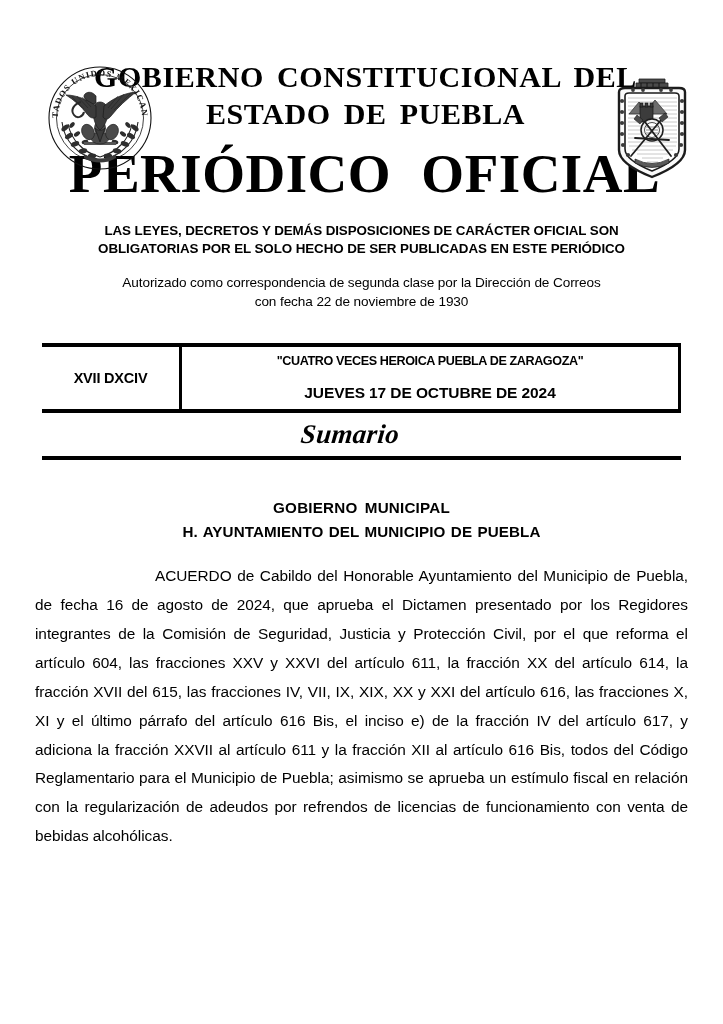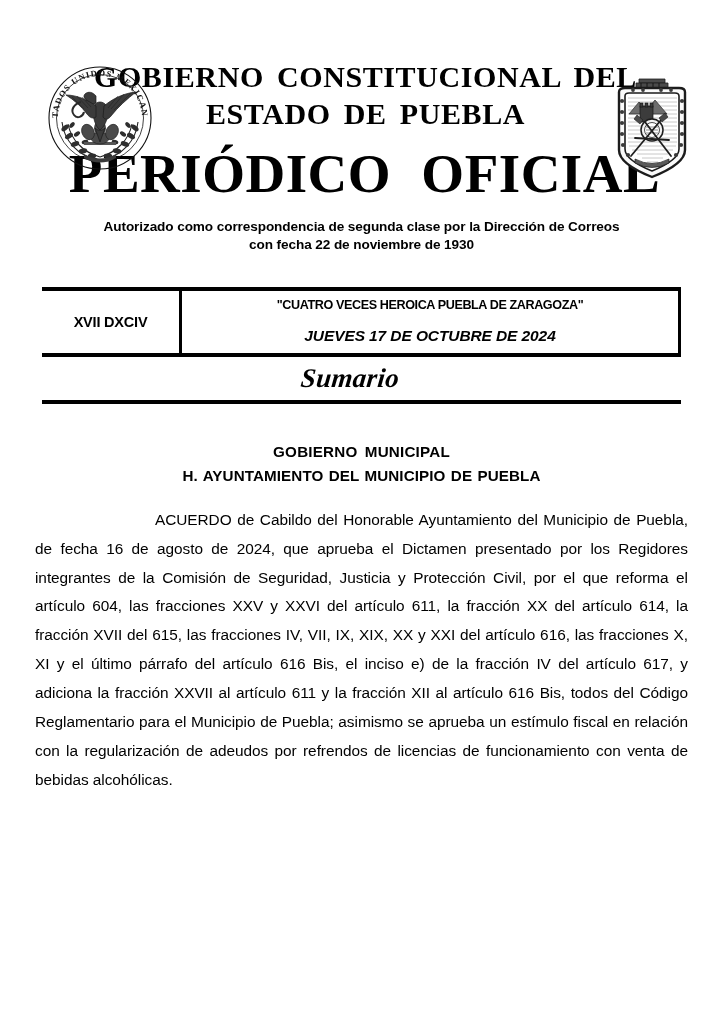--- a/index.html
+++ b/index.html
@@ -82,21 +82,21 @@
     line-height: 1.32;
     margin: 21px auto 0 auto;
     max-width: 600px;
     letter-spacing: -0.1px;
   }
   .legal span { display: block; }
 
   .authorized {
     text-align: center;
     font-size: 13.6px;
-    font-weight: bold;
+    font-weight: normal;
     line-height: 1.35;
     margin: 17px auto 0 auto;
     max-width: 610px;
     letter-spacing: -0.1px;
   }
   .authorized span { display: block; }
 
   
   .issue-wrap {
     margin: 32px 42px 0 42px;
@@ -131,21 +131,20 @@
   .cell-mid .motto {
     font-size: 12.6px;
     font-weight: bold;
     letter-spacing: -0.4px;
   }
   .cell-mid .issue-date {
     font-size: 15.5px;
     font-weight: bold;
     letter-spacing: -0.1px;
     margin-top: 13px;
-    font-style: italic;
   }
   .cell-num {
     width: 116px;
     font-size: 13.6px;
     font-weight: bold;
     line-height: 1.28;
     letter-spacing: -0.2px;
   }
   .cell-num span { display: block; }
 
@@ -355,20 +354,24 @@
     </div>
 
     <div class="gov-title">
       <span>GOBIERNO CONSTITUCIONAL DEL</span>
       <span class="l2">ESTADO DE PUEBLA</span>
     </div>
   </div>
 
   <div class="periodico">PERIÓDICO OFICIAL</div>
 
+  <div class="legal">
+    <span>LAS LEYES, DECRETOS Y DEMÁS DISPOSICIONES DE CARÁCTER OFICIAL SON</span>
+    <span>OBLIGATORIAS POR EL SOLO HECHO DE SER PUBLICADAS EN ESTE PERIÓDICO</span>
+  </div>
 
   <div class="authorized">
     <span>Autorizado como correspondencia de segunda clase por la Dirección de Correos</span>
     <span>con fecha 22 de noviembre de 1930</span>
   </div>
 
   <div class="issue-wrap">
     <div class="issue-cell cell-tomo">
       <span>XVII DXCIV</span>
     </div>

